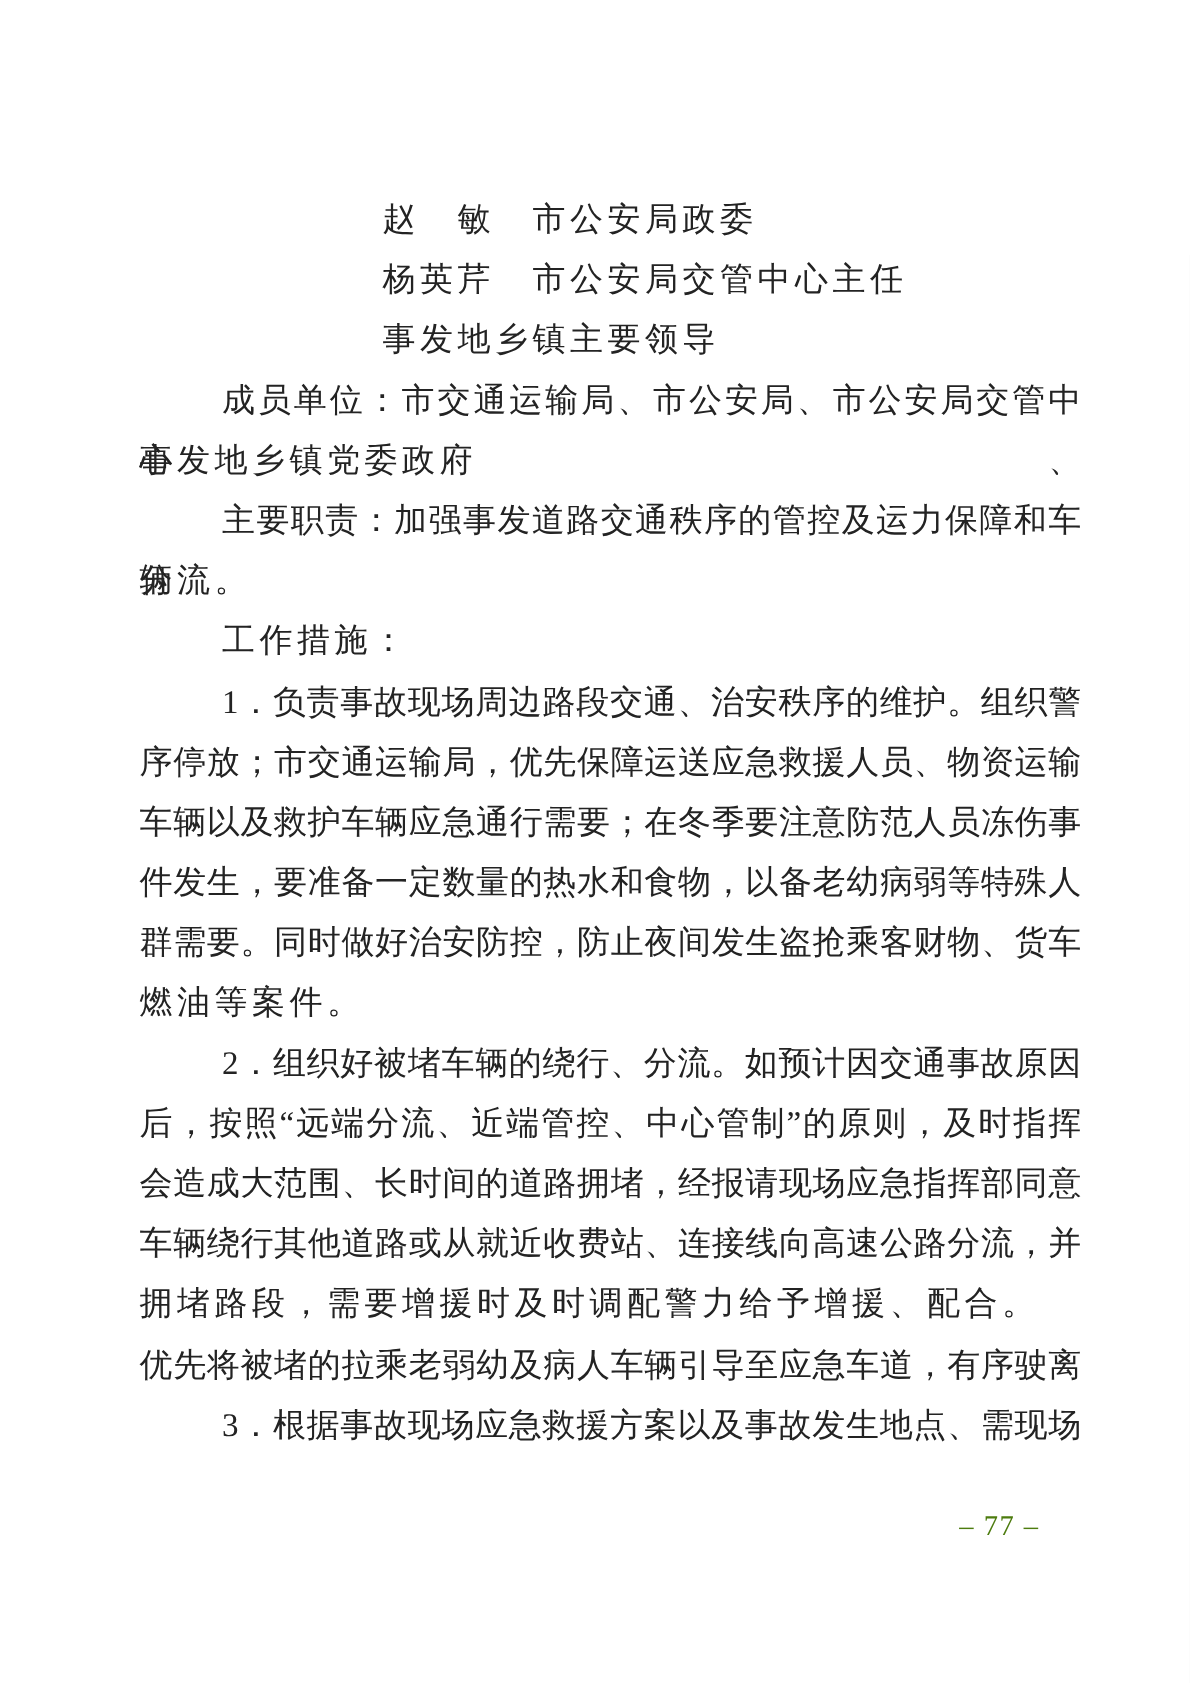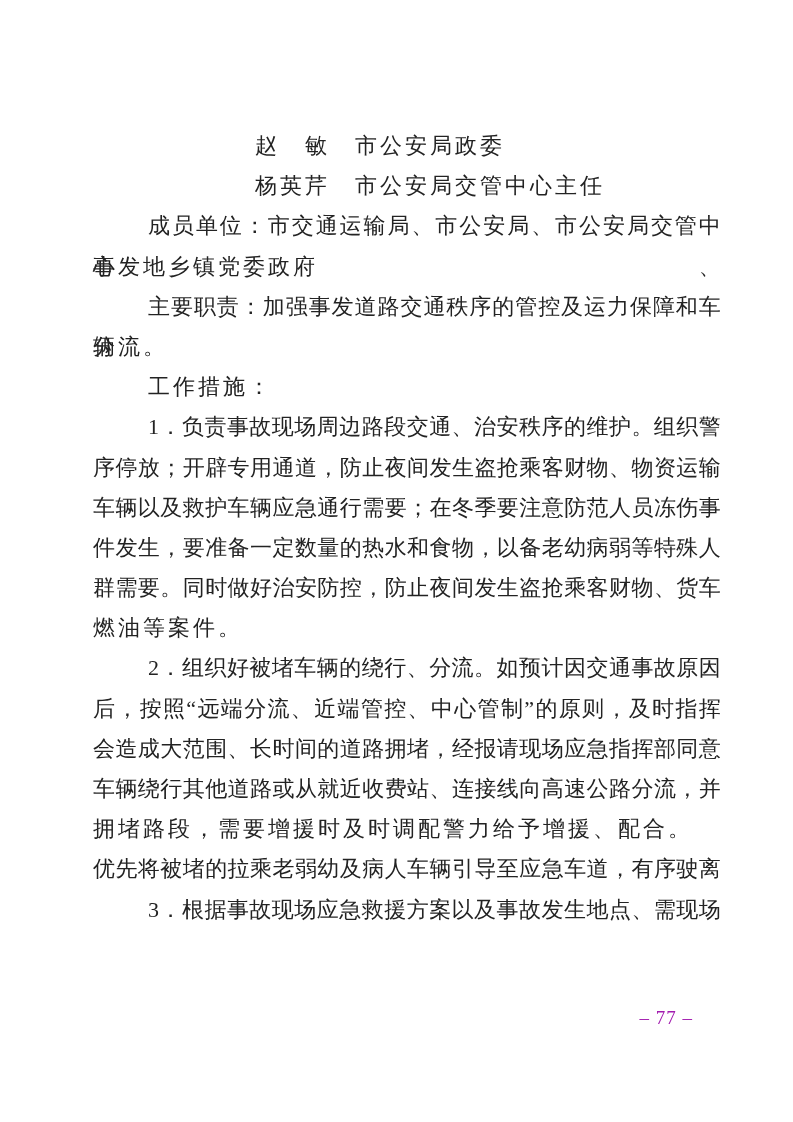--- a/index.html
+++ b/index.html
@@ -52,37 +52,38 @@
     text-indent: 162px;
     letter-spacing: 3px;
   }
   .pageno {
     position: absolute;
     top: 1006px;
     right: 100px;
     font-size: 19px;
     line-height: 24px;
     letter-spacing: 1px;
-    color: #a21caf;
+    color: #4d7c0f;
   }
 </style>
 </head>
 <body>
 
 <div class="page">
   <div class="content">
     <div class="ln nm">赵　敏　市公安局政委</div>
     <div class="ln nm">杨英芹　市公安局交管中心主任</div>
+    <div class="ln nm">事发地乡镇主要领导</div>
     <div class="ln ind jf">成员单位：市交通运输局、市公安局、市公安局交管中心、</div>
     <div class="ln lft">事发地乡镇党委政府</div>
     <div class="ln ind jf">主要职责：加强事发道路交通秩序的管控及运力保障和车辆</div>
     <div class="ln lft">分流。</div>
     <div class="ln ind lft">工作措施：</div>
     <div class="ln ind jf">1．负责事故现场周边路段交通、治安秩序的维护。组织警</div>
-    <div class="ln jf">序停放；开辟专用通道，防止夜间发生盗抢乘客财物、物资运输</div>
+    <div class="ln jf">序停放；市交通运输局，优先保障运送应急救援人员、物资运输</div>
     <div class="ln jf">车辆以及救护车辆应急通行需要；在冬季要注意防范人员冻伤事</div>
     <div class="ln jf">件发生，要准备一定数量的热水和食物，以备老幼病弱等特殊人</div>
     <div class="ln jf">群需要。同时做好治安防控，防止夜间发生盗抢乘客财物、货车</div>
     <div class="ln lft">燃油等案件。</div>
     <div class="ln ind jf">2．组织好被堵车辆的绕行、分流。如预计因交通事故原因</div>
     <div class="ln jf">后，按照“远端分流、近端管控、中心管制”的原则，及时指挥</div>
     <div class="ln jf">会造成大范围、长时间的道路拥堵，经报请现场应急指挥部同意</div>
     <div class="ln jf">车辆绕行其他道路或从就近收费站、连接线向高速公路分流，并</div>
     <div class="ln lft">拥堵路段，需要增援时及时调配警力给予增援、配合。</div>
     <div class="ln jf">优先将被堵的拉乘老弱幼及病人车辆引导至应急车道，有序驶离</div>

